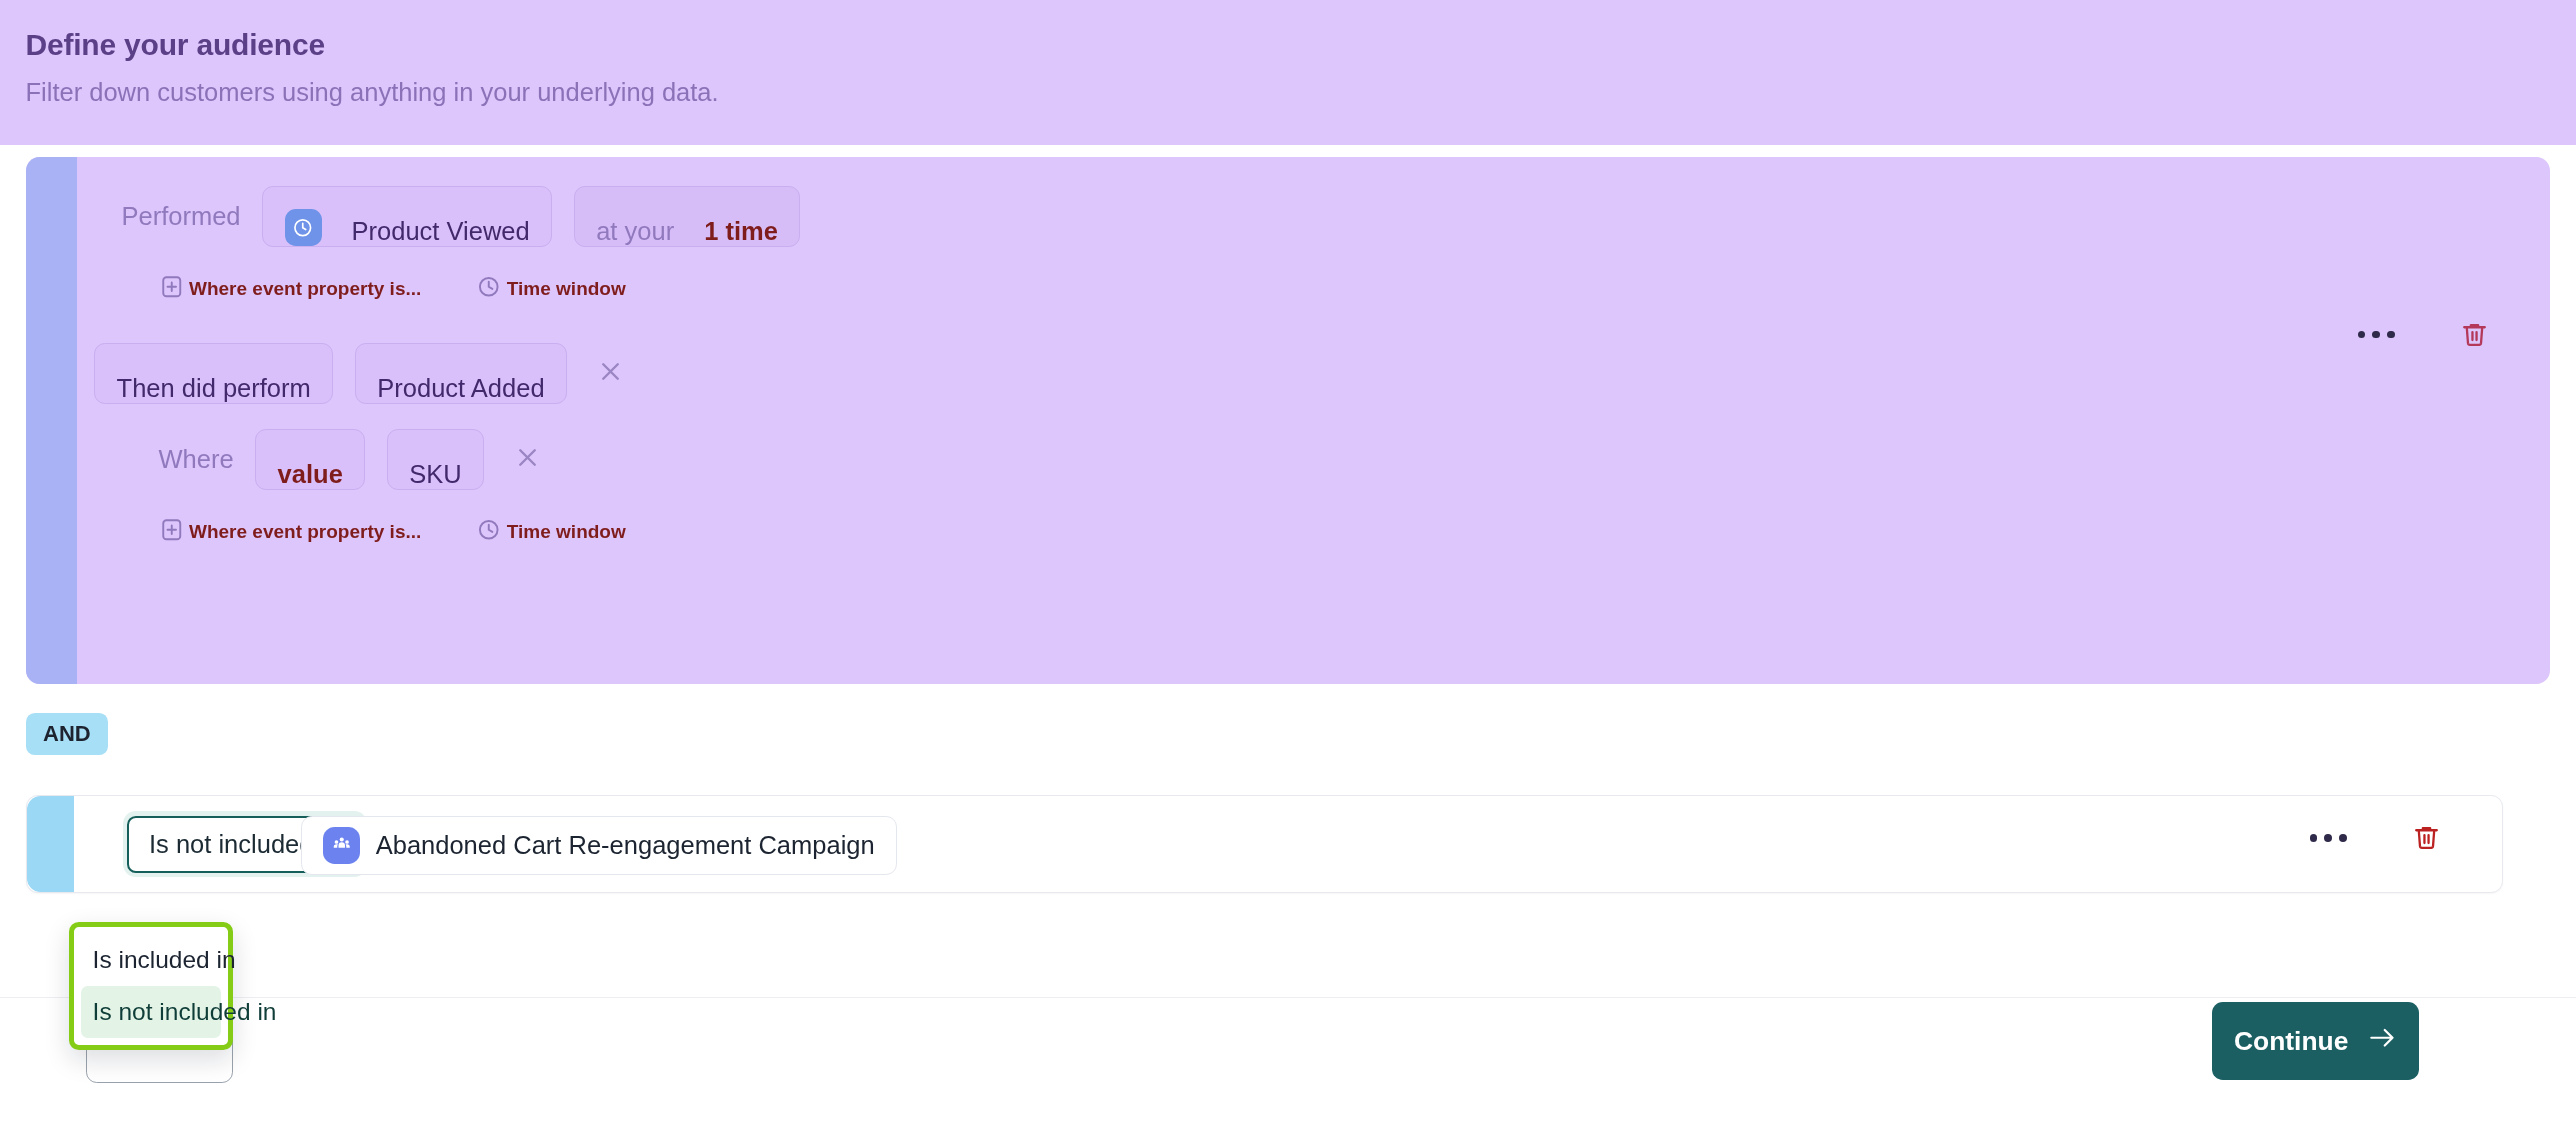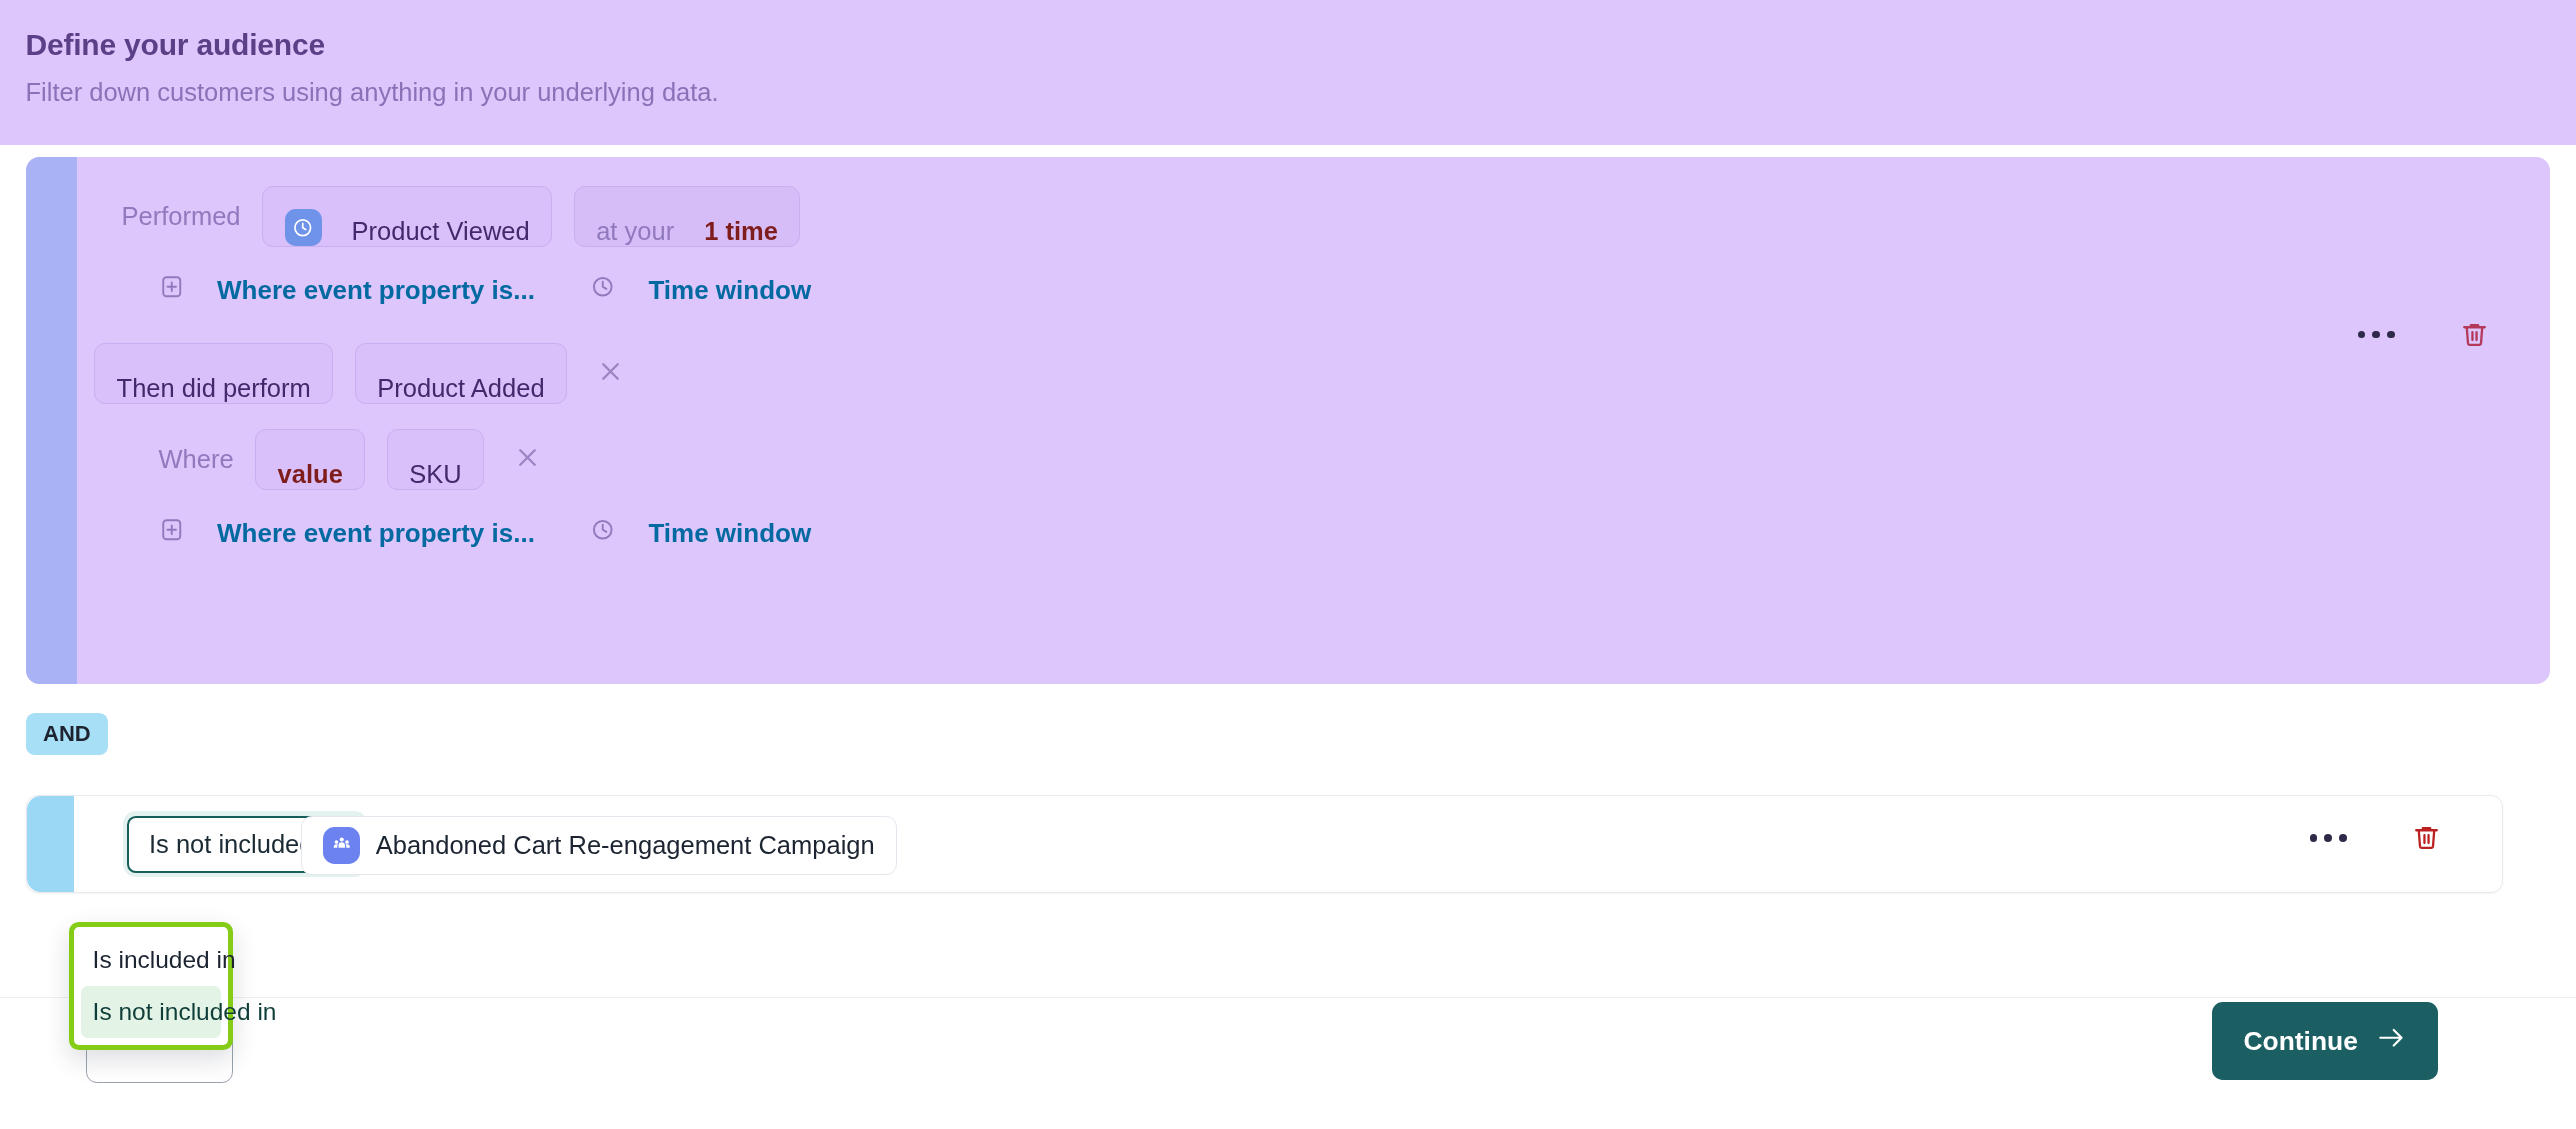--- a/index.html
+++ b/index.html
@@ -72,22 +72,22 @@
   }
   .icon-badge.people { background: #6b82ef; border-radius: 11.7px; }
 
   .x-btn {
     width: 43px; height: 43px; display: inline-flex;
     align-items: center; justify-content: center; cursor: pointer;
   }
 
   .sub-actions { display: flex; align-items: center; gap: 55px; }
   .sub-action {
-    display: inline-flex; align-items: center; gap: 33px;
-    font-size: 26px; color: #0369a1; cursor: pointer;
+    display: inline-flex; align-items: center; gap: 5px;
+    font-size: 19px; color: #7f1d1d; cursor: pointer;
   }
   .sub-action .sa-label { font-weight: bold; }
 
   .row1 { position: absolute; left: 45px; top: 29px; gap: 21.5px; }
   .row2 { position: absolute; left: 82px; top: 117px; }
   .row3 { position: absolute; left: 17.6px; top: 186px; gap: 21.5px; }
   .row4 { position: absolute; left: 82px; top: 272px; gap: 21.5px; }
   .row5 { position: absolute; left: 82px; top: 360px; }
 
   .card-actions {
@@ -176,21 +176,21 @@
   }
   .ghost-btn {
     position: absolute; left: 86px; top: 1005px;
     width: 147px; height: 78px;
     border: 1.5px solid #9aa3ad; border-radius: 10.8px;
     background: #ffffff;
     z-index: 10;
   }
   .continue-btn {
     position: absolute; left: 2212px; top: 1002px;
-    width: 226px; height: 78px;
+    width: 207px; height: 78px;
     background: #1b5f63; color: #ffffff;
     border: none; border-radius: 10.8px;
     font-family: "Liberation Sans", sans-serif;
     font-size: 26.4px; font-weight: bold;
     display: inline-flex; align-items: center; justify-content: center; gap: 19.6px;
     cursor: pointer;
   }
 </style>
 </head>
 <body>

